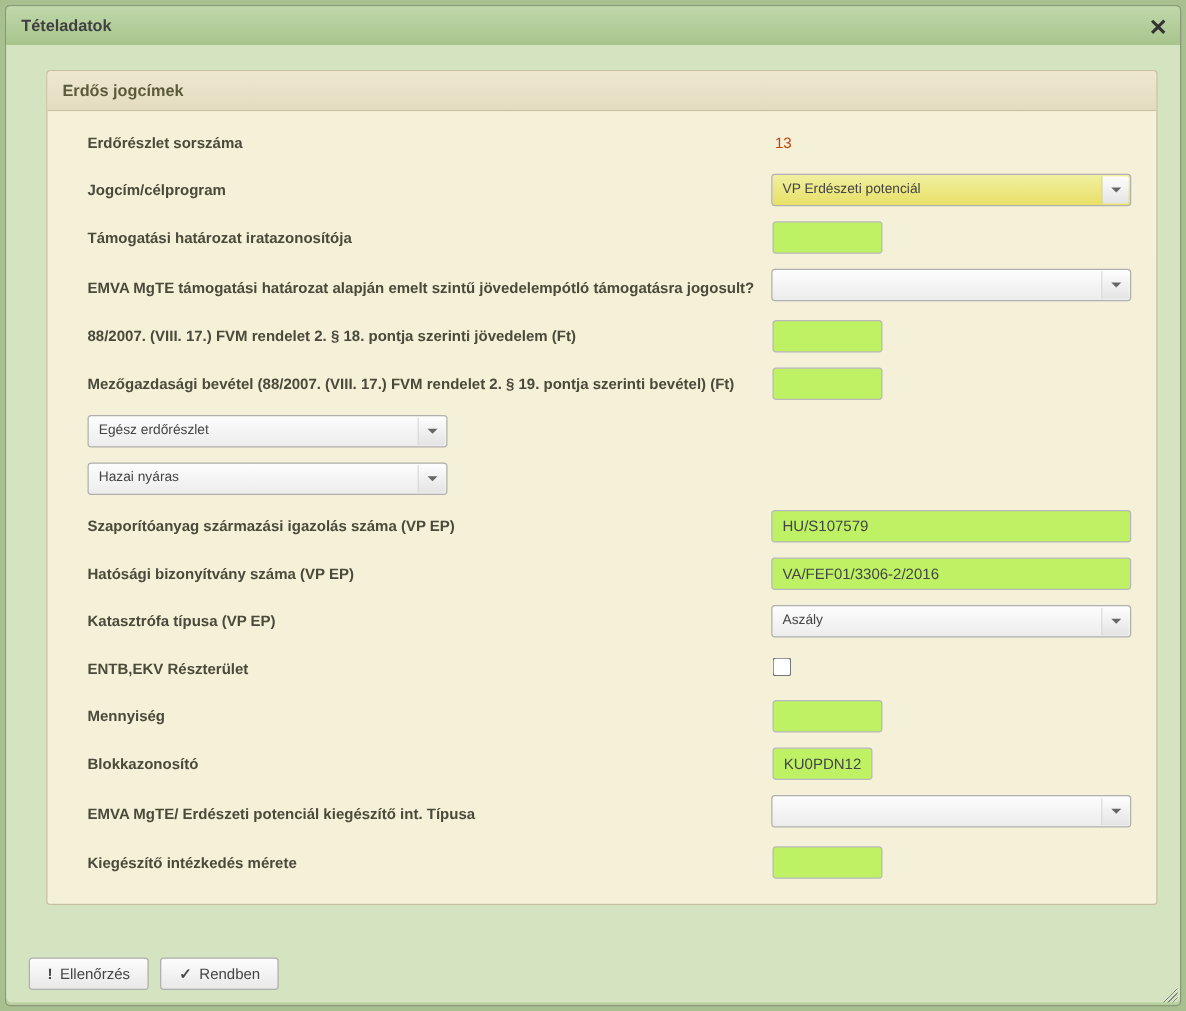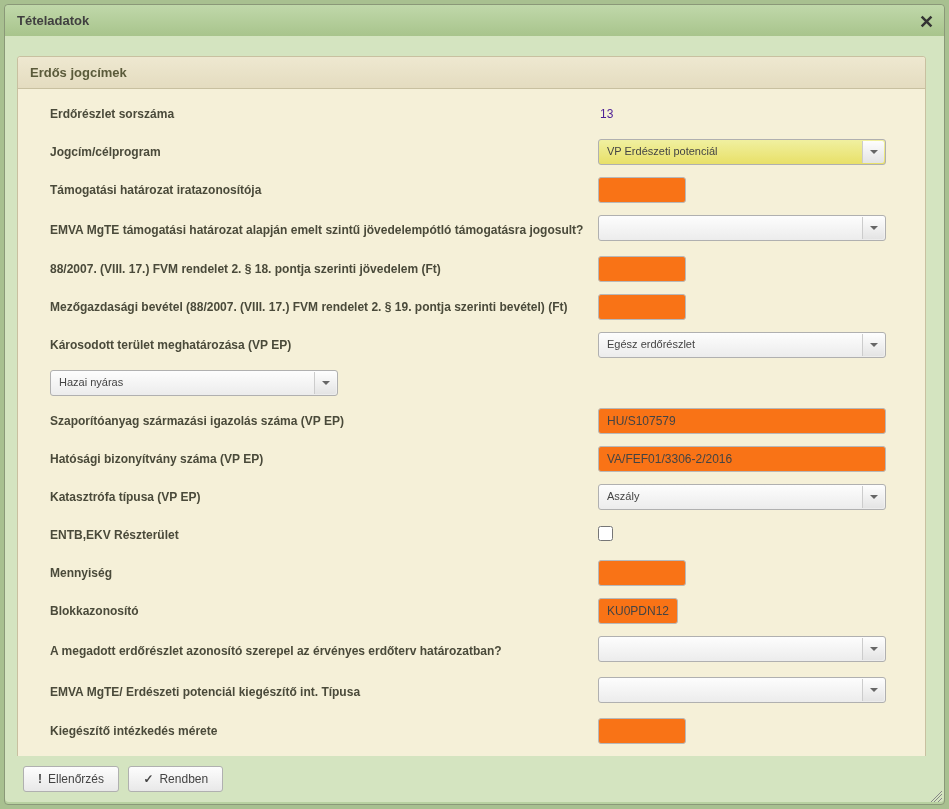--- a/index.html
+++ b/index.html
@@ -30,21 +30,21 @@
 .close-btn {
   position: absolute;
   right: 10px;
   top: 6px;
   font-size: 18px;
   font-weight: bold;
   cursor: pointer;
   color: #333;
 }
 .dialog-body {
-  padding: 20px 18px 10px 12px;
+  padding: 20px 18px 10px 32px;
   background: #d4e4c0;
   height: 720px;
   overflow: auto;
 }
 .panel {
   background: #f5f0d8;
   border: 1px solid #c8c0a0;
   border-radius: 3px;
 }
 .panel-header {
@@ -64,21 +64,21 @@
   min-height: 26px;
 }
 .form-label {
   width: 548px;
   font-weight: bold;
   color: #4a4a3a;
   font-size: 12px;
   padding-right: 10px;
 }
 .form-control { flex: 0 0 auto; }
-.static-text { color: #4c1d95; font-size: 12px; padding-left: 2px; }
+.static-text { color: #c2410c; font-size: 12px; padding-left: 2px; }
 .select-wrap {
   position: relative;
   display: inline-block;
 }
 .select-wrap select, .select-display {
   background: linear-gradient(to bottom, #fdfdfd, #ececec);
   border: 1px solid #b0b0b0;
   border-radius: 3px;
   padding: 5px 28px 5px 8px;
   font-size: 11px;
@@ -108,21 +108,21 @@
   pointer-events: none;
 }
 .select-caret::after {
   content: "";
   width: 0; height: 0;
   border-left: 4px solid transparent;
   border-right: 4px solid transparent;
   border-top: 4px solid #666;
 }
 input[type="text"] {
-  background: #f97316;
+  background: #bef264;
   border: 1px solid #b8b8b8;
   border-radius: 3px;
   padding: 4px 8px;
   font-size: 12px;
   color: #444;
   height: 26px;
 }
 .input-short { width: 88px; }
 .input-med { width: 80px; }
 .input-wide { width: 288px; }
@@ -206,21 +206,20 @@
           <div class="form-label">88/2007. (VIII. 17.) FVM rendelet 2. § 18. pontja szerinti jövedelem (Ft)</div>
           <div class="form-control"><input type="text" class="input-short" value="" style=""></div>
         </div>
 
         <div class="form-row">
           <div class="form-label">Mezőgazdasági bevétel (88/2007. (VIII. 17.) FVM rendelet 2. § 19. pontja szerinti bevétel) (Ft)</div>
           <div class="form-control"><input type="text" class="input-short" value="" style=""></div>
         </div>
 
         <div class="form-row">
-          <div class="form-label">Károsodott terület meghatározása (VP EP)</div>
           <div class="form-control select-wrap">
             <div class="select-display select-wide">Egész erdőrészlet</div>
             <div class="select-caret"></div>
           </div>
         </div>
 
         <div class="form-row">
           <div class="form-control select-wrap">
             <div class="select-display select-wide">Hazai nyáras</div>
             <div class="select-caret"></div>
@@ -253,27 +252,20 @@
         <div class="form-row">
           <div class="form-label">Mennyiség</div>
           <div class="form-control"><input type="text" class="input-short" value="" style=""></div>
         </div>
 
         <div class="form-row">
           <div class="form-label">Blokkazonosító</div>
           <div class="form-control"><input type="text" class="input-med" value="KU0PDN12" style=""></div>
         </div>
 
-        <div class="form-row">
-          <div class="form-label">A megadott erdőrészlet azonosító szerepel az érvényes erdőterv határozatban?</div>
-          <div class="form-control select-wrap">
-            <div class="select-display select-wide"></div>
-            <div class="select-caret"></div>
-          </div>
-        </div>
 
         <div class="form-row">
           <div class="form-label">EMVA MgTE/ Erdészeti potenciál kiegészítő int. Típusa</div>
           <div class="form-control select-wrap">
             <div class="select-display select-wide"></div>
             <div class="select-caret"></div>
           </div>
         </div>
 
         <div class="form-row">

